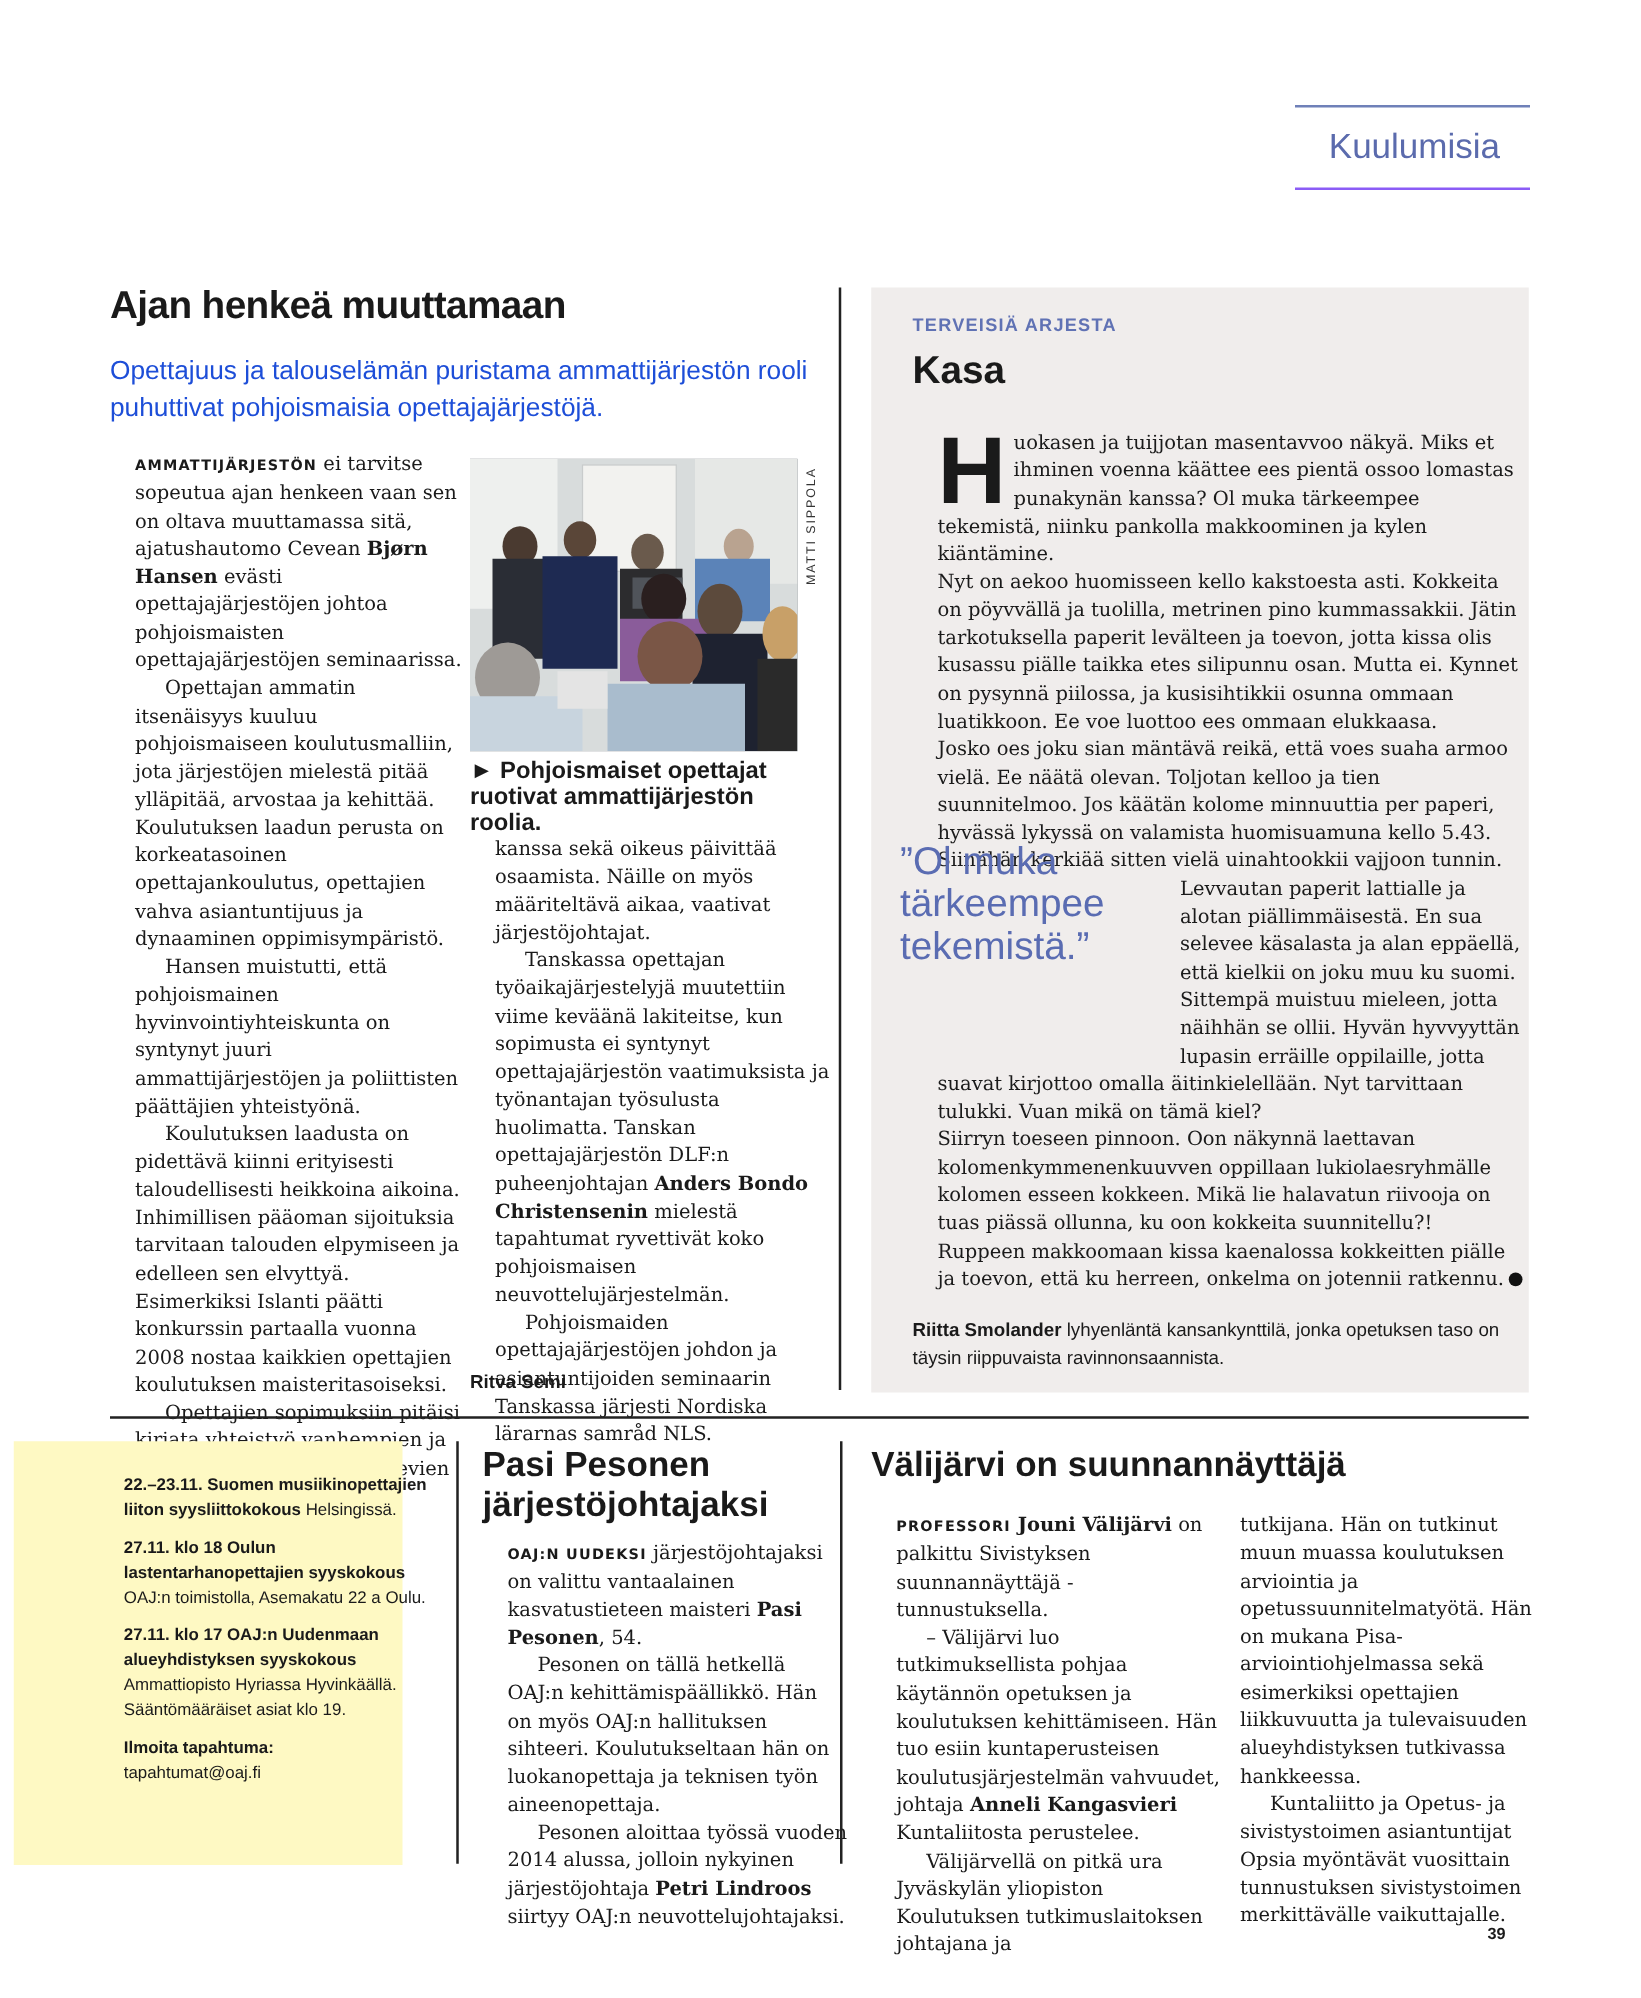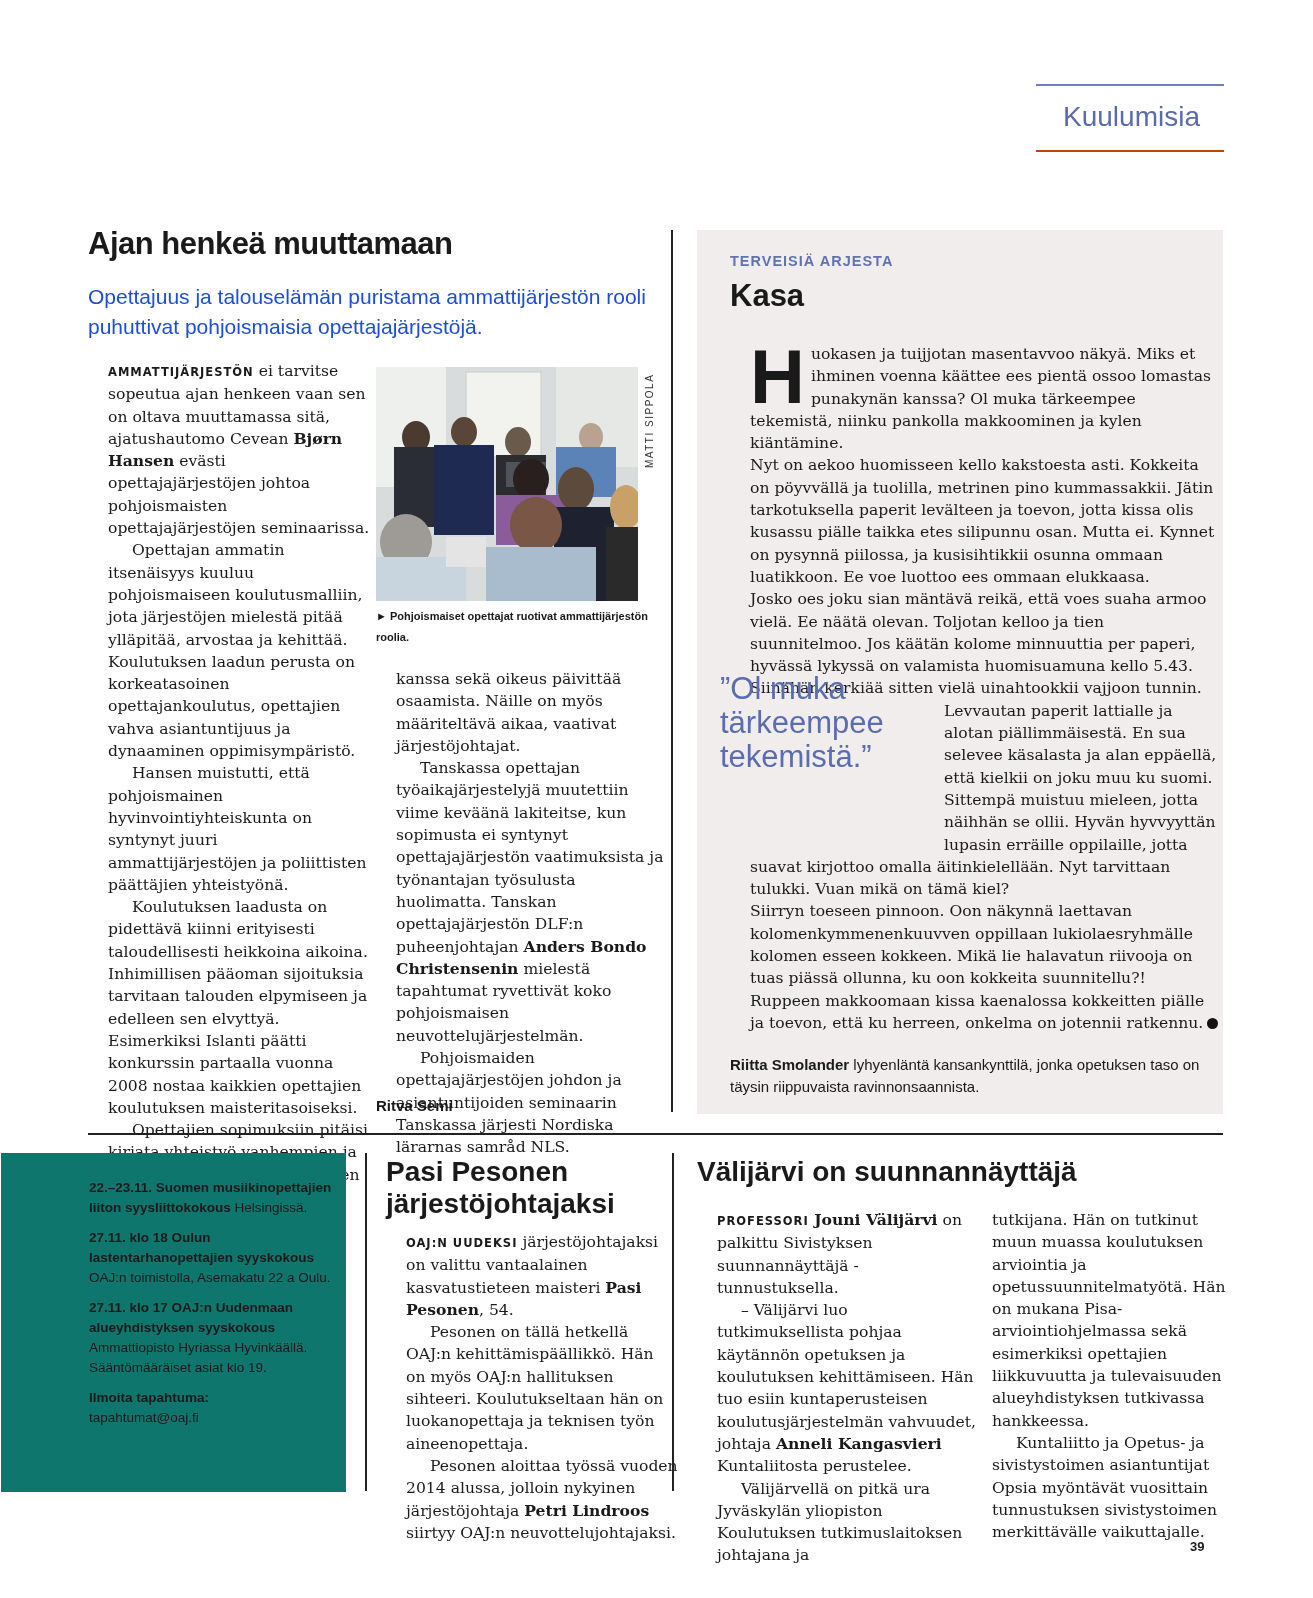--- a/index.html
+++ b/index.html
@@ -2,53 +2,53 @@
 <html><head>
   <meta charset="utf-8">
   <style>
     html, body { margin: 0; padding: 0; background: #ffffff; }
     body { width: 1313px; height: 1598px; position: relative; overflow: hidden; color: #1a1a1a; }
     .serif { font-family: "DejaVu Serif", "Liberation Serif", serif; margin-left: 20px; }
     .sans { font-family: "Liberation Sans", "DejaVu Sans", sans-serif; }
     .abs { position: absolute; }
 
     
-    .section-tag { left: 1036px; top: 84px; width: 188px; height: 64px; border-top: 2px solid #6f80b8; border-bottom: 2px solid #c2410c; }
+    .section-tag { left: 1036px; top: 84px; width: 188px; height: 64px; border-top: 2px solid #6f80b8; border-bottom: 2px solid #8b5cf6; }
     .section-tag span { display: block; text-align: right; padding-right: 24px; line-height: 62px; font-size: 28px; color: #5b6bad; }
 
     
     .a1-title { left: 88px; top: 226px; font-size: 31px; font-weight: bold; letter-spacing: -0.5px; }
     .a1-lead { left: 88px; top: 282px; width: 580px; font-size: 21px; line-height: 30px; color: #1d4ed8; }
     .col { font-size: 15.6px; line-height: 22.3px; }
     .col p { margin: 0; }
     .col p.ind { text-indent: 24px; }
     .kicker { font-family: "DejaVu Sans", sans-serif; font-weight: bold; font-size: 11.5px; letter-spacing: 1px; }
     .a1-col1 { left: 88px; top: 360px; width: 262px; }
     .a1-col2 { left: 376px; top: 668px; width: 272px; }
     .photo { left: 376px; top: 367px; width: 262px; height: 234px; overflow: hidden; background: #8a8f92; }
     .photo-credit { left: 644px; top: 368px; width: 14px; height: 100px; writing-mode: vertical-rl; transform: rotate(180deg); font-size: 10px; letter-spacing: 1.5px; color: #333; }
-    .caption { left: 376px; top: 606px; width: 280px; font-size: 11px; line-height: 21px; font-weight: bold; }
+    .caption { left: 376px; top: 606px; width: 280px; font-size: 19px; line-height: 21px; font-weight: bold; }
     .byline { left: 376px; top: 1097px; font-size: 15px; font-weight: bold; }
     .vline { left: 671px; top: 230px; width: 2px; height: 882px; background: #222; }
 
     
     .box { left: 697px; top: 230px; width: 526px; height: 884px; background: #f0edec; }
     .box-kicker { left: 730px; top: 253px; font-size: 14.5px; letter-spacing: 1px; color: #6072b4; font-weight: bold; }
     .box-title { left: 730px; top: 278px; font-size: 31px; font-weight: bold; }
     .box-body { left: 730px; top: 343px; width: 470px; font-size: 15.6px; line-height: 22.3px; }
     .box-body p { margin: 0; }
     .dropcap { float: left; font-family: "Liberation Sans", sans-serif; font-weight: bold; font-size: 76px; line-height: 62px; height: 60px; margin: 3px 6px 0 0; }
     .pull-gap { float: left; clear: left; width: 194px; height: 154px; }
     .pullquote { left: 720px; top: 672px; width: 200px; font-size: 31px; line-height: 34px; color: #5a6cb2; }
     .endmark { display: inline-block; width: 11px; height: 11px; border-radius: 50%; background: #111; vertical-align: -1px; margin-left: 4px; }
     .box-sig { left: 730px; top: 1054px; width: 470px; font-size: 15px; line-height: 22px; }
     .hline { left: 88px; top: 1133px; width: 1135px; height: 2px; background: #222; }
 
     
-    .events { left: 1px; top: 1153px; width: 345px; height: 339px; background: #0f766e; }
+    .events { left: 11px; top: 1153px; width: 311px; height: 339px; background: #fef9c3; }
     .events-inner { position: absolute; left: 88px; top: 25px; width: 245px; font-size: 13.5px; line-height: 20px; }
     .ev { margin-bottom: 10px; }
     .ev b { font-weight: bold; }
     .vline2 { left: 365px; top: 1153px; width: 2px; height: 338px; background: #222; }
     .vline3 { left: 672px; top: 1153px; width: 2px; height: 338px; background: #222; }
 
     
     .a2-title { left: 386px; top: 1156px; width: 280px; font-size: 28px; line-height: 32px; font-weight: bold; }
     .a2-body { left: 386px; top: 1231px; width: 272px; }
 

